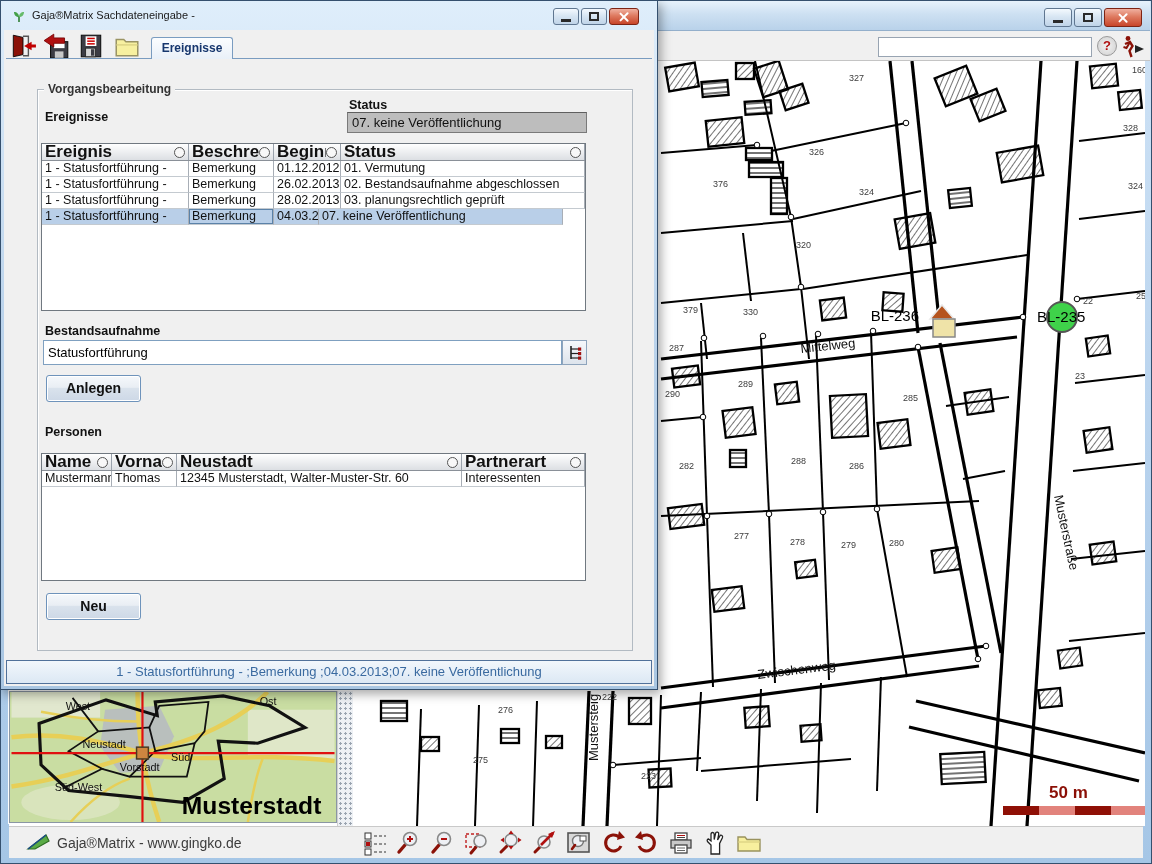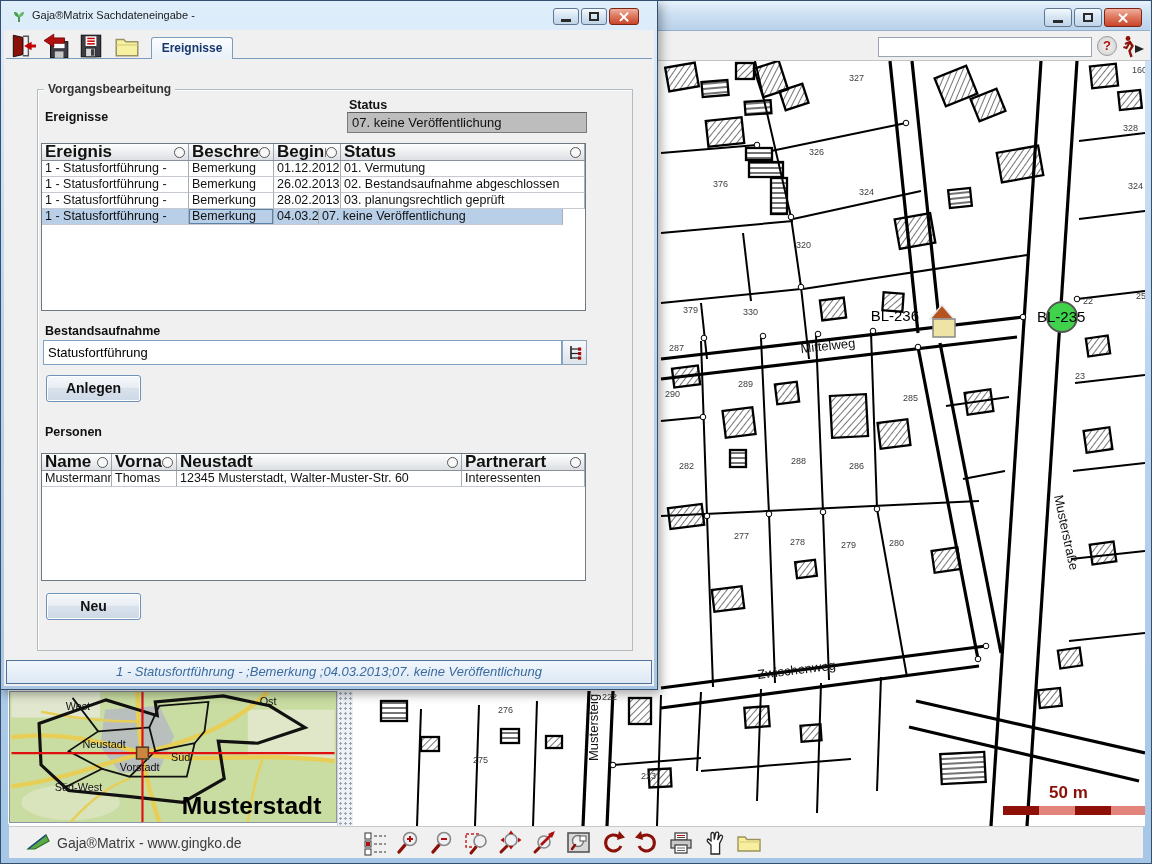--- a/index.html
+++ b/index.html
@@ -92,21 +92,21 @@
   .combo-btn { position:absolute; left:561px; top:339px; width:25px; height:25px;
     border:1px solid #8ea4bc; background:linear-gradient(180deg,#f6f8fb,#dde4ec);
     display:flex; align-items:center; justify-content:center; }
   .btn { position:absolute; width:95px; height:27px;
     background:linear-gradient(180deg,#f5f8fb,#e9eef4 45%,#d9e2ec 50%,#cdd8e6);
     border:1px solid #6e93bb; border-radius:3px; box-shadow:inset 0 0 0 1px #fff;
     font-weight:bold; font-size:14px; color:#111; text-align:center;
     line-height:25px; font-family:"Liberation Sans", sans-serif; }
   .dlg-statusbar { position:absolute; left:5px; right:5px; bottom:5px; height:24px;
     border:1px solid #51719a; background:linear-gradient(180deg,#f2f7fc,#dce8f4);
-    font-size:13px; color:#3a6aa0; text-align:center; line-height:22px;font-style:italic; }
+    font-size:13px; color:#3a6aa0; text-align:center; line-height:22px; }
 
   
   .dtable { position:absolute; background:#fff; border:1px solid #707880; }
   .thead { display:flex; height:17px;
     background:linear-gradient(180deg,#ffffff,#dcdfe3); border-bottom:1px solid #8a9098; }
   .th { font-size:17px; font-weight:bold; color:#111; padding-left:3px;
     border-right:1px solid #9aa2ac; display:flex; align-items:center;justify-content:space-between; }
   .th span.t { flex:1 1 auto; overflow:hidden; white-space:nowrap; }
   .sortdot { width:11px; height:11px; border:1px solid #555; border-radius:50%;
     background:#f8f8f8; margin-right:3px; flex:0 0 auto; }

